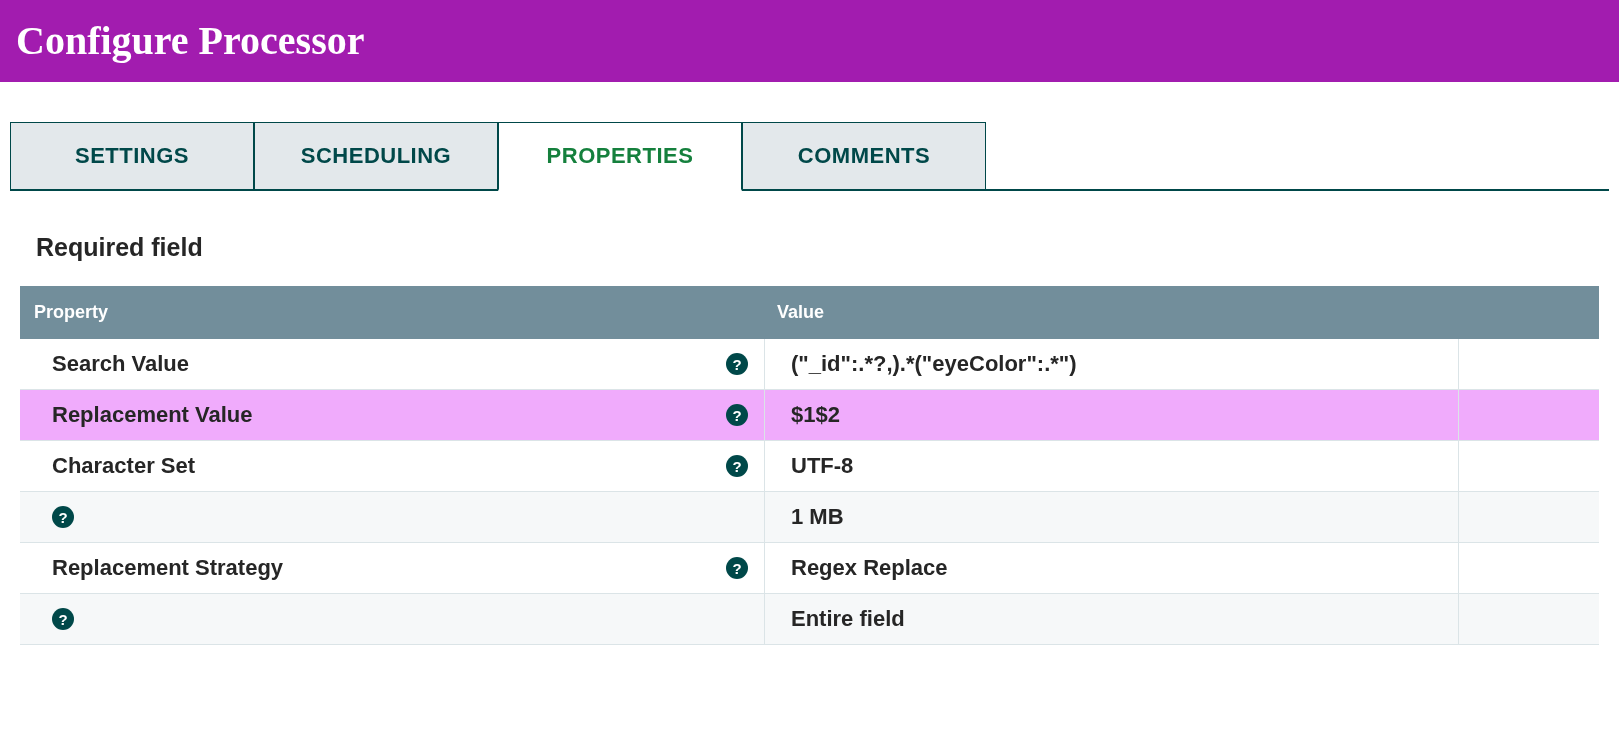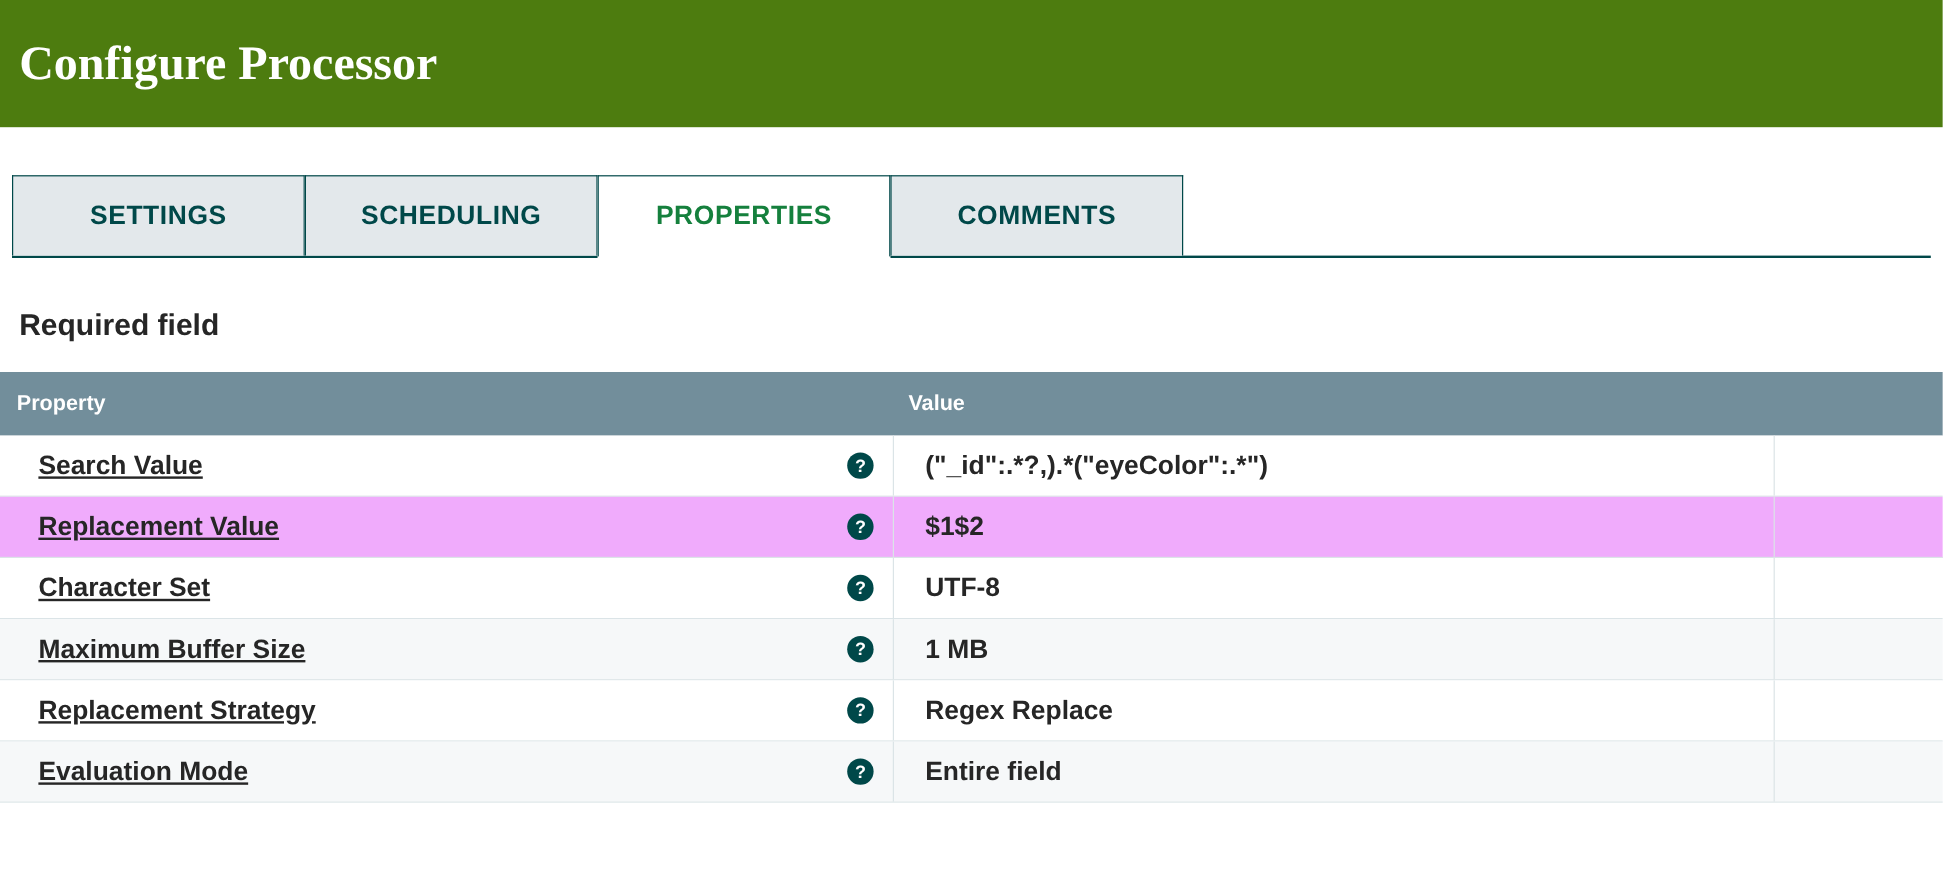--- a/index.html
+++ b/index.html
@@ -3,23 +3,23 @@
 <meta charset="utf-8">
 <style>
   * { box-sizing: border-box; margin: 0; padding: 0; }
   body {
     font-family: Arial, Helvetica, sans-serif;
     background: #ffffff;
     color: #333;
     width: 1619px;
   }
   .header {
-    background: #4d7c0f;
+    background: #a21caf;
     padding: 18px 16px 20px 16px;
-    height: 106px;
+    height: 82px;
     display: flex;
     align-items: center;
   }
   .header-title {
     color: #ffffff;
     font-family: Georgia, 'Times New Roman', serif;
     font-size: 40px;
     font-weight: bold;
   }
   .tabs-wrap {
@@ -45,21 +45,21 @@
     position: relative;
     margin-right: 0;
   }
   .tab.active {
     background: #ffffff;
     color: #15803d;
     border-bottom: 2px solid #ffffff;
     margin-bottom: -2px;
   }
   .content {
-    padding: 0 0;
+    padding: 0 20px;
   }
   .required-label {
     font-size: 25px;
     font-weight: bold;
     color: #262626;
     margin: 42px 0 24px 16px;
   }
   .table {
     width: 100%;
     border-collapse: collapse;
@@ -90,21 +90,21 @@
   .row.odd  { background: #ffffff; }
   .row.highlight { background: #f0abfc; }
   .cell-prop {
     width: 745px;
     padding: 12px 10px 12px 32px;
     display: flex;
     align-items: center;
     justify-content: space-between;
     border-right: 1px solid #dbe4e7;
   }
-  .cell-prop .lbl { flex: 1; text-decoration: underline; }
+  .cell-prop .lbl { flex: 1; }
   .help-icon {
     width: 22px;
     height: 22px;
     border-radius: 50%;
     background: #004849;
     color: #ffffff;
     font-size: 15px;
     font-weight: bold;
     display: inline-flex;
     align-items: center;
@@ -191,21 +191,20 @@
         <span class="help-icon">?</span>
       </div>
       <div class="cell-val">
         <span class="val">UTF-8</span>
         <span class="edge-divider"></span>
       </div>
     </div>
 
     <div class="row even">
       <div class="cell-prop">
-        <span class="lbl">Maximum Buffer Size</span>
         <span class="help-icon">?</span>
       </div>
       <div class="cell-val">
         <span class="val">1 MB</span>
         <span class="edge-divider"></span>
       </div>
     </div>
 
     <div class="row odd">
       <div class="cell-prop">
@@ -213,21 +212,20 @@
         <span class="help-icon">?</span>
       </div>
       <div class="cell-val">
         <span class="val">Regex Replace</span>
         <span class="edge-divider"></span>
       </div>
     </div>
 
     <div class="row even">
       <div class="cell-prop">
-        <span class="lbl">Evaluation Mode</span>
         <span class="help-icon">?</span>
       </div>
       <div class="cell-val">
         <span class="val">Entire field</span>
         <span class="edge-divider"></span>
       </div>
     </div>
 
   </div>
 </div>

